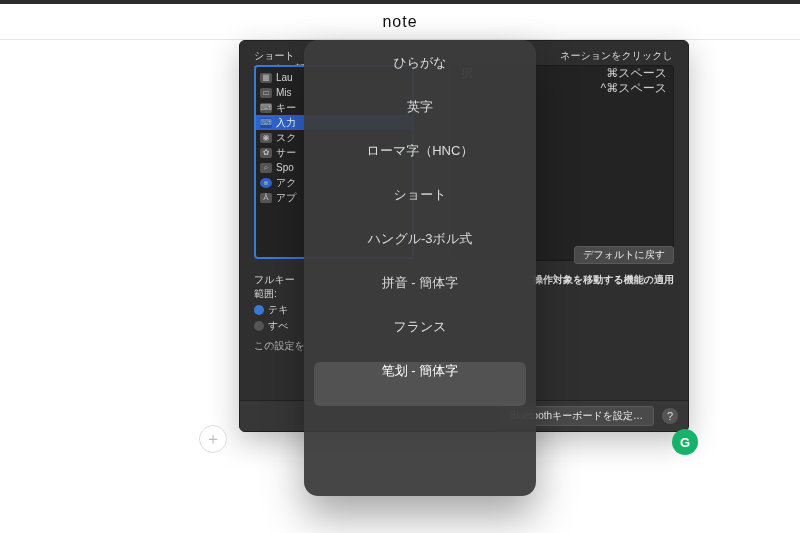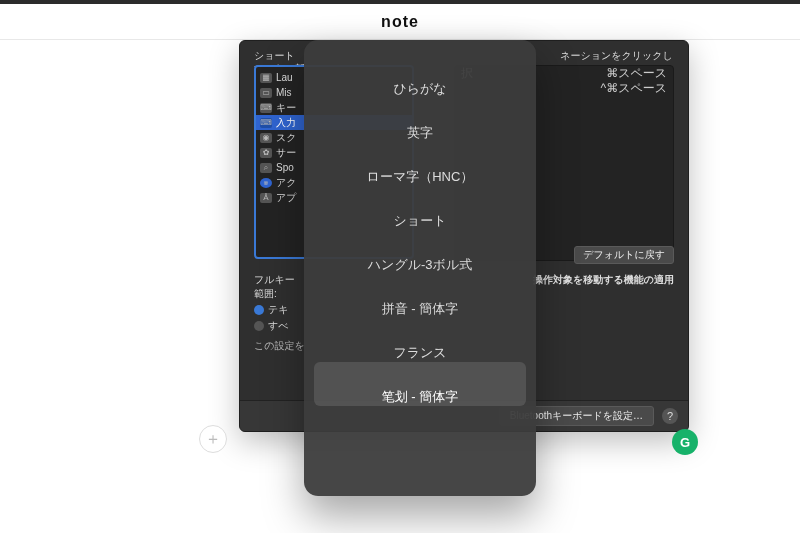--- a/index.html
+++ b/index.html
@@ -1,39 +1,39 @@
 <!DOCTYPE html>
 <html><head>
 <meta charset="utf-8">
 <style>
   html,body{margin:0;padding:0;width:800px;height:533px;background:#fff;font-family:-apple-system,BlinkMacSystemFont,"Hiragino Sans","Helvetica Neue",sans-serif;overflow:hidden;}
   .menubar{height:4px;background:#2b2b2b;}
   .topbar{height:35px;border-bottom:1px solid #e8e8e8;display:flex;align-items:center;justify-content:center;}
-  .brand{font-weight:700;font-size:16px;letter-spacing:1px;color:#111;}
+  .brand{font-weight:400;font-size:16px;letter-spacing:1px;color:#111;}
   .stage{position:relative;width:800px;height:493px;}
   .prefs-window{position:absolute;left:239px;top:0;width:448px;height:390px;background:#2f2f2f;border:1px solid #1f1f1f;border-radius:6px;box-shadow:0 10px 30px rgba(0,0,0,0.25);color:#ddd;font-size:10px;overflow:hidden;}
   .hint{position:absolute;left:14px;top:8px;right:14px;color:#ddd;font-size:10px;line-height:13px;}
   .cat-list{position:absolute;left:14px;top:24px;width:160px;height:194px;border:2px solid #3a79d6;border-radius:4px;background:#232323;box-sizing:border-box;padding:3px 0;}
   .cat-item{display:flex;align-items:center;height:15px;padding:0 4px;font-size:10px;color:#ddd;}
   .cat-item.sel{background:#2f64d0;color:#fff;}
   .cat-ico{width:12px;height:10px;margin-right:4px;border-radius:2px;background:#555;display:flex;align-items:center;justify-content:center;font-size:8px;color:#bbb;}
   .kb-list{position:absolute;left:214px;top:24px;width:218px;height:194px;background:#232323;border:1px solid #1a1a1a;border-radius:4px;overflow:hidden;}
   .kb-row{display:flex;height:15px;align-items:center;padding:0 6px;font-size:12px;color:#ccc;justify-content:space-between;}
   .defaults-btn{position:absolute;right:14px;top:205px;height:16px;padding:0 8px;font-size:10px;color:#eee;background:#4a4a4a;border:1px solid #5a5a5a;border-radius:3px;display:flex;align-items:center;}
   .full-block{position:absolute;left:14px;top:232px;right:14px;color:#ddd;}
   .full-label{font-size:10px;}
   .radio-row{display:flex;align-items:center;margin-top:2px;font-size:10px;}
   .radio{width:10px;height:10px;border-radius:50%;background:#555;margin-right:4px;}
   .radio.on{background:#3a79d6;}
   .note-small{font-size:10px;color:#bbb;margin-top:6px;}
   .bottom-bar{position:absolute;left:0;right:0;bottom:0;height:30px;background:#373737;border-top:1px solid #222;display:flex;align-items:center;justify-content:flex-end;padding:0 10px;}
   .bt-btn{height:18px;padding:0 10px;font-size:10px;color:#eee;background:#4a4a4a;border:1px solid #5a5a5a;border-radius:3px;display:flex;align-items:center;margin-left:8px;}
   .help{width:16px;height:16px;border-radius:50%;background:#555;color:#ddd;font-size:11px;display:flex;align-items:center;justify-content:center;margin-left:8px;}
   .dropdown{position:absolute;left:304px;top:0;width:232px;height:428px;background:rgba(60,60,60,0.95);border-radius:14px;box-shadow:0 20px 40px rgba(0,0,0,0.35);padding:14px 0;z-index:10;}
-  .dd-item{height:44px;display:flex;align-items:flex-end;justify-content:center;color:#ddd;font-size:13px;border-radius:10px;margin:0 10px;}
+  .dd-item{height:44px;display:flex;align-items:flex-start;justify-content:center;color:#ddd;font-size:13px;border-radius:10px;margin:0 10px;}
   .dd-item.hl{background:rgba(255,255,255,0.12);color:#fff;border-radius:6px;}
   .fab{position:absolute;width:26px;height:26px;border-radius:50%;display:flex;align-items:center;justify-content:center;font-size:16px;}
   .fab.add{left:199px;top:385px;border:1px solid #ddd;color:#bbb;background:#fff;}
   .fab.g{left:672px;top:389px;background:#17b26a;color:#fff;font-size:13px;font-weight:700;}
 </style>
 </head>
 <body>
 
 <div class="menubar"></div>
 

